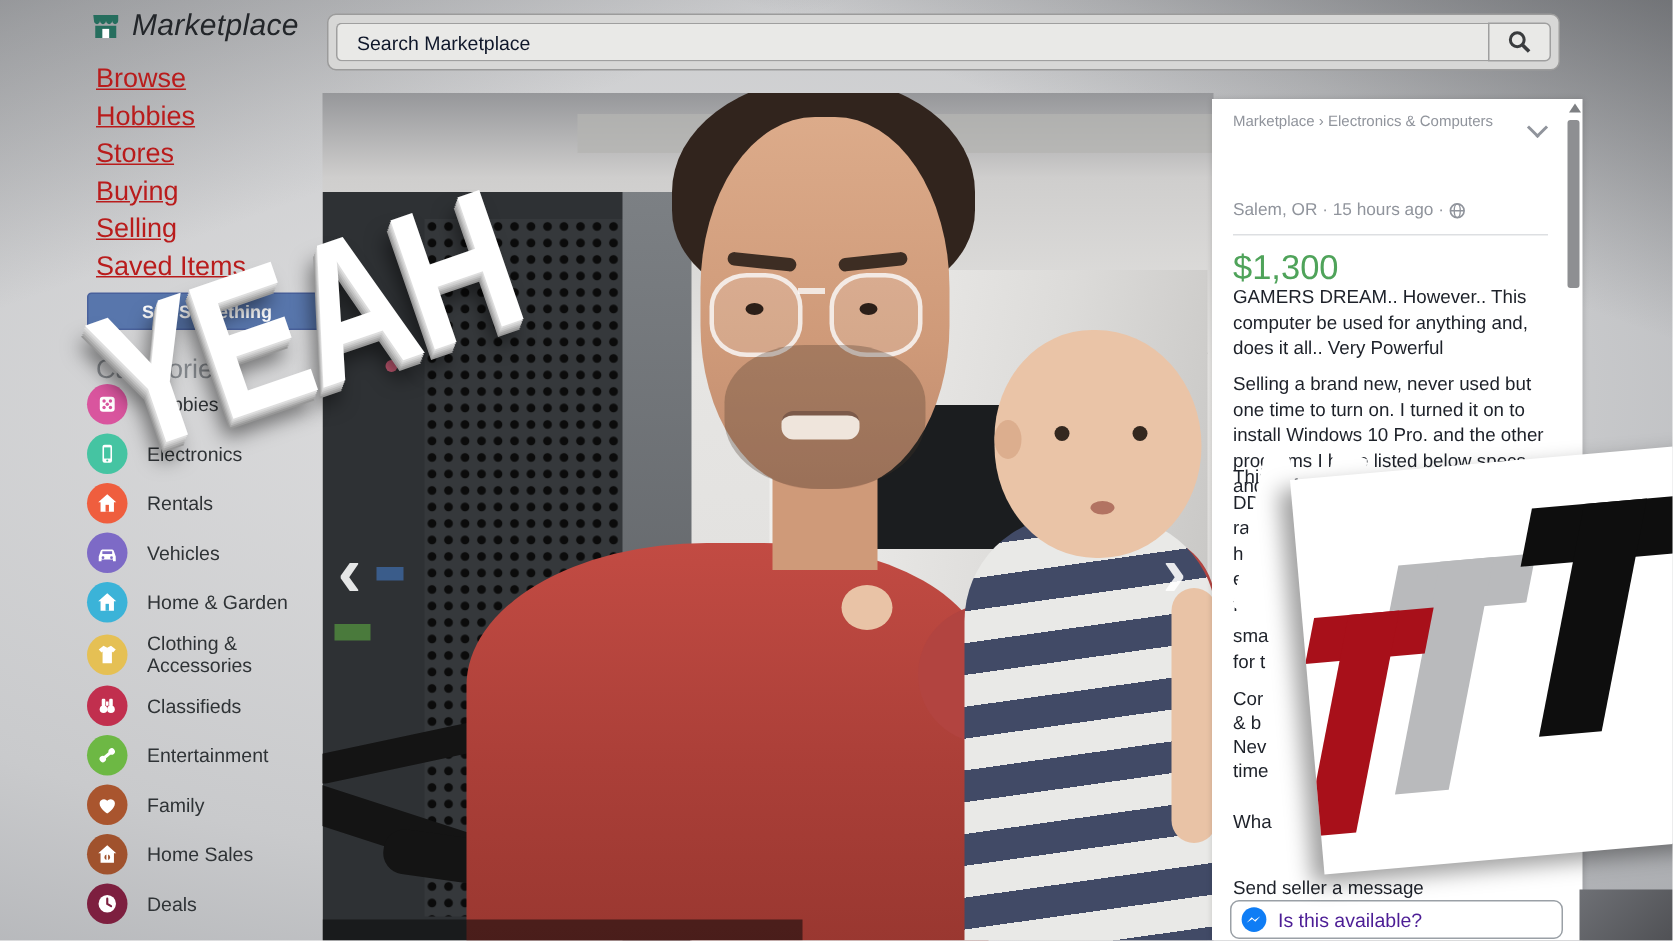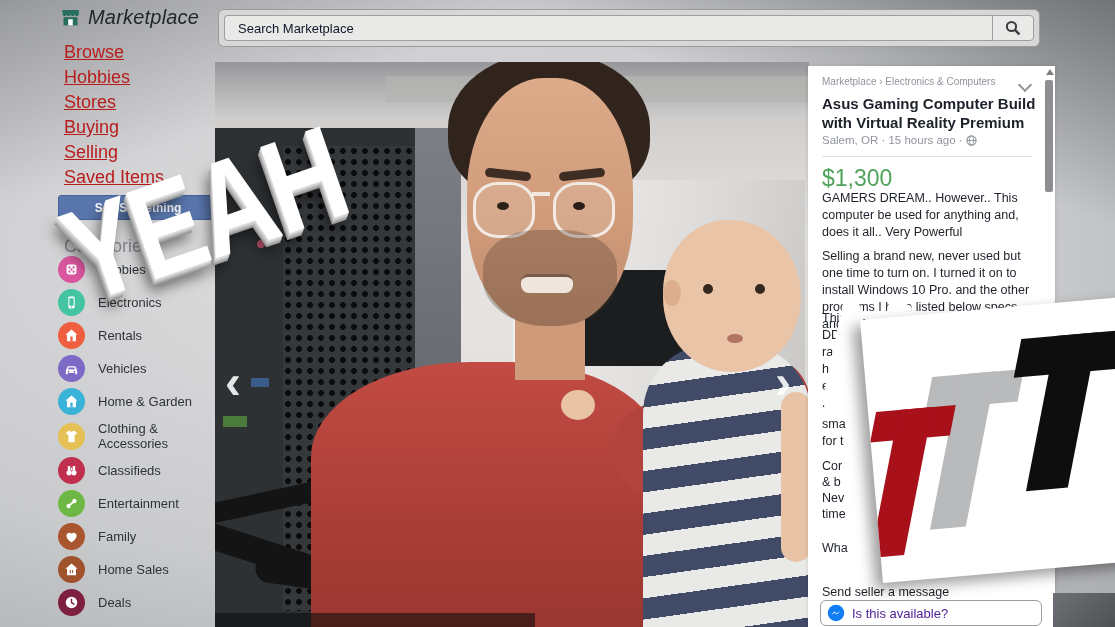--- a/index.html
+++ b/index.html
@@ -320,21 +320,20 @@
   <div class="baby-hand"></div>
 
   <div class="photo-arrow" style="left:10px;">‹</div>
   <div class="photo-arrow" style="left:560px;">›</div>
   <div class="photo-bottom-shade"></div>
 </div>
 
 <div class="panel">
   <div class="crumb">Marketplace › Electronics &amp; Computers</div>
   <div class="crumb-chev"></div>
-  <div class="l-title">Asus Gaming Computer Build with Virtual Reality Premium</div>
   <div class="l-meta">
     <span>Salem, OR · 15 hours ago ·</span>
     <svg width="11" height="11" viewBox="0 0 12 12">
       <circle cx="6" cy="6" r="5" fill="none" stroke="#90949c" stroke-width="1.2"></circle>
       <ellipse cx="6" cy="6" rx="2.2" ry="5" fill="none" stroke="#90949c" stroke-width="1"></ellipse>
       <line x1="1" y1="6" x2="11" y2="6" stroke="#90949c" stroke-width="1"></line>
     </svg>
   </div>
   <div class="divider"></div>
   <div class="price">$1,300</div>

